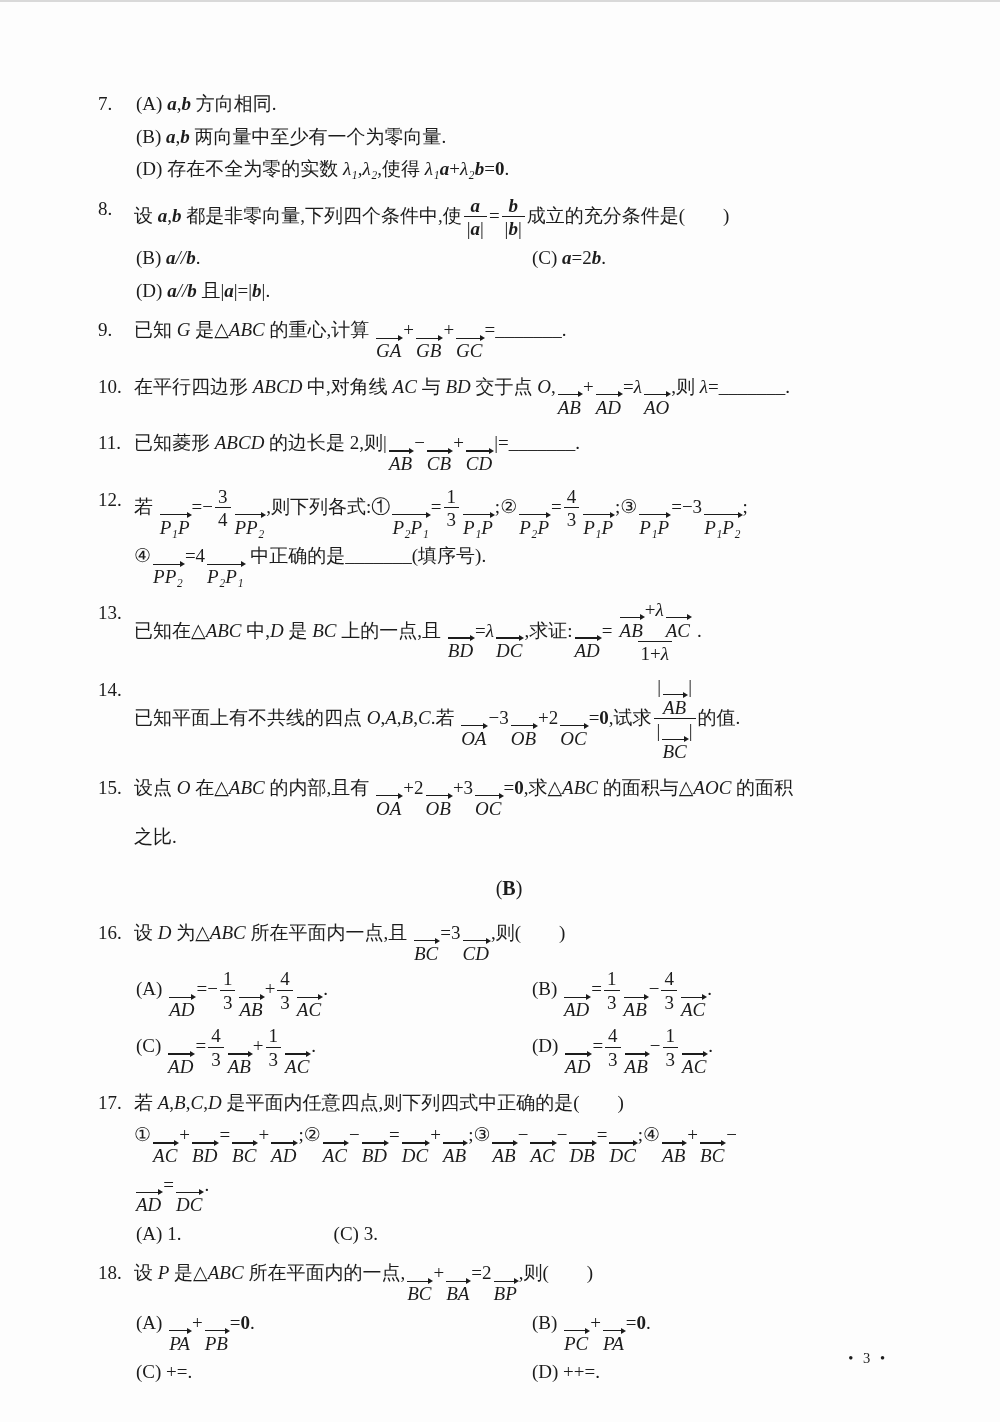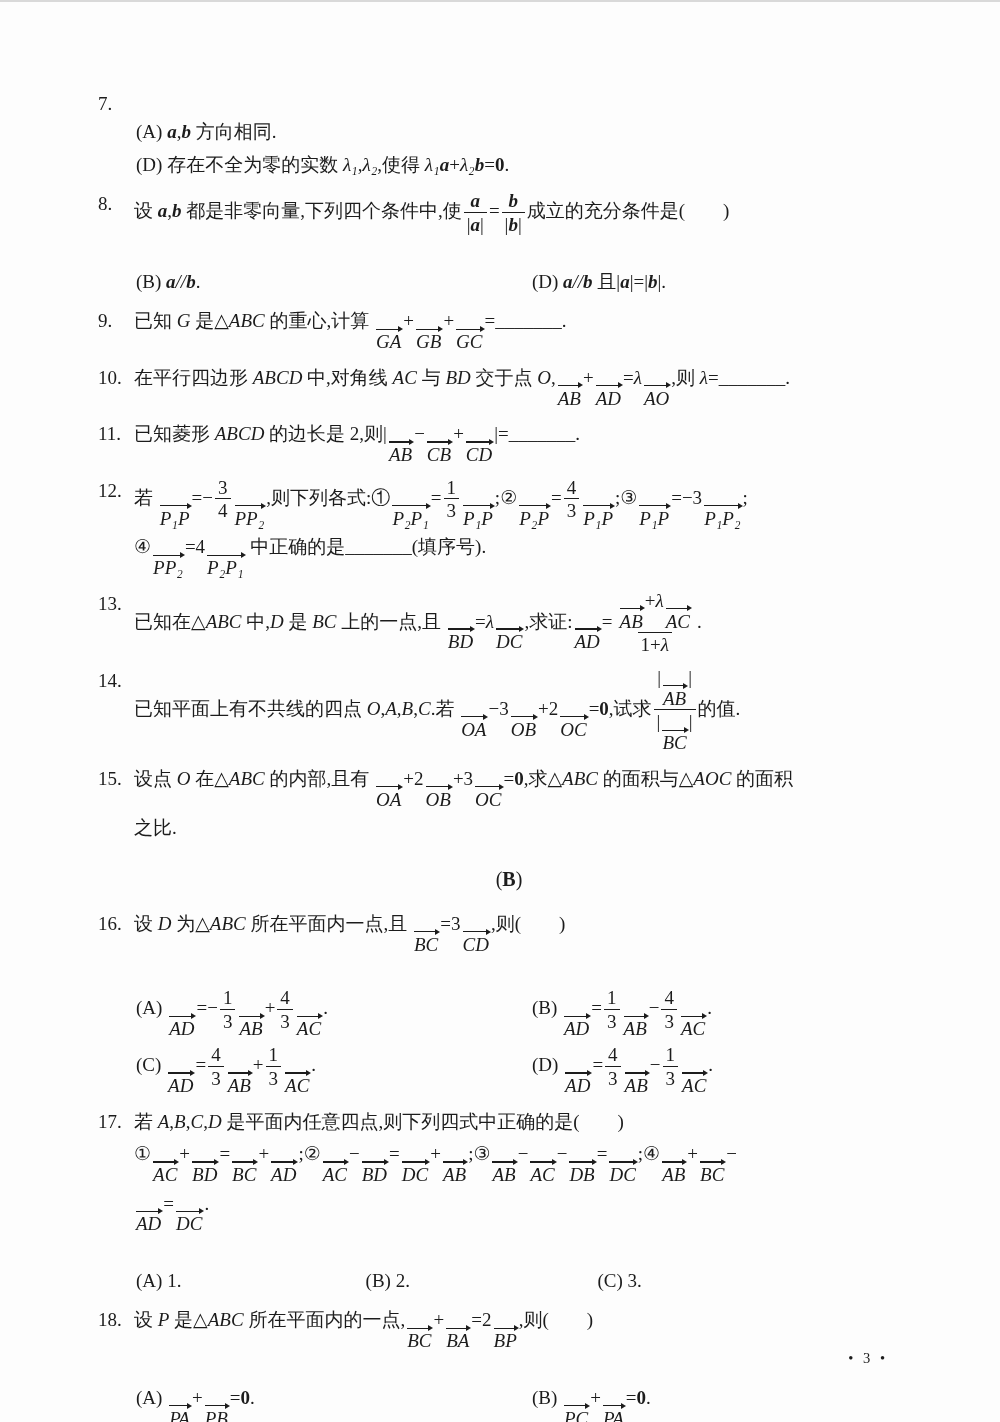--- a/index.html
+++ b/index.html
@@ -12,24 +12,24 @@
     line-height:1.5;
     position:relative;
     overflow:hidden;
   }
   .scan-edge{position:absolute;top:0;left:0;right:0;height:2px;background:#d9d9d9;}
   .page{padding:88px 80px 0 98px;}
   .q{display:flex;margin-bottom:7px;}
   .qnum{flex:0 0 36px;padding:2px 0;}
   .qbody{flex:1;min-width:0;}
   .qline{padding:2px 0;}
-  .opts{margin-left:2px;margin-top:28px;}
+  .opts{margin-left:2px;}
   .opt{padding:2px 0;}
   .opts-2{display:grid;grid-template-columns:50.5% 1fr;}
-  .opts-4{display:grid;grid-template-columns:25.2% 25.5% 25.5% 1fr;gap:32px;}
+  .opts-4{display:grid;grid-template-columns:25.2% 25.5% 25.5% 1fr;}
   .section-head{text-align:center;font-size:20px;padding:12px 0 14px;}
   .footer{position:absolute;right:112px;bottom:52px;font-size:14.5px;letter-spacing:3px;}
   
   .mi{font-style:italic;}
   .bi{font-weight:bold;font-style:italic;}
   .bu{font-weight:bold;}
   .vec{display:inline-flex;flex-direction:column;align-items:center;vertical-align:-0.26em;margin:0 1px;}
   .vec .va{position:relative;align-self:stretch;height:7px;min-width:13px;}
   .vec .va::before{content:"";position:absolute;left:1px;right:3px;top:3.4px;height:1.2px;background:#1c1c1c;}
   .vec .va::after{content:"";position:absolute;right:-1px;top:0.9px;width:0;height:0;
@@ -44,37 +44,39 @@
 
 <div class="scan-edge"></div>
 
 <div class="page">
 
   <section class="q">
     <span class="qnum">7.</span>
     <div class="qbody">
       <div class="opts opts-v">
         <div class="opt">(A) <span class="bi">a</span>,<span class="bi">b</span> 方向相同.</div>
+        <div class="opt">(B) <span class="bi">a</span>,<span class="bi">b</span> 两向量中至少有一个为零向量.</div>
         <div class="opt">(D) 存在不全为零的实数 <span class="mi">λ₁</span>,<span class="mi">λ₂</span>,使得 <span class="mi">λ₁</span><span class="bi">a</span>+<span class="mi">λ₂</span><span class="bi">b</span>=<span class="bu">0</span>.</div>
       </div>
     </div>
   </section>
 
   <section class="q">
     <span class="qnum">8.</span>
     <div class="qbody">
       <div class="qline">设 <span class="bi">a</span>,<span class="bi">b</span> 都是非零向量,下列四个条件中,使<span class="frac">
             <span class="fn"><span class="bi">a</span></span>
             <span class="fd">|<span class="bi">a</span>|</span>
           </span>=<span class="frac">
             <span class="fn"><span class="bi">b</span></span>
             <span class="fd">|<span class="bi">b</span>|</span>
           </span>成立的充分条件是(&nbsp;&nbsp;&nbsp;&nbsp;&nbsp;&nbsp;&nbsp;&nbsp;)</div>
       <div class="opts opts-2">
         <div class="opt">(B) <span class="bi">a</span><span class="mi">//</span><span class="bi">b</span>.</div>
+        <div class="opt">(C) <span class="bi">a</span>=2<span class="bi">b</span>.</div>
         <div class="opt">(D) <span class="bi">a</span><span class="mi">//</span><span class="bi">b</span> 且|<span class="bi">a</span>|=|<span class="bi">b</span>|.</div>
       </div>
     </div>
   </section>
 
   <section class="q">
     <span class="qnum">9.</span>
     <div class="qbody">
       <div class="qline">已知 <span class="mi">G</span> 是△<span class="mi">ABC</span> 的重心,计算 <span class="vec">
             <span class="va"></span>
@@ -365,21 +367,20 @@
           </span>−</div>
       <div class="qline"><span class="vec">
             <span class="va"></span>
             <span class="vb">AD</span>
           </span>=<span class="vec">
             <span class="va"></span>
             <span class="vb">DC</span>
           </span>.</div>
       <div class="opts opts-4">
         <div class="opt">(A) 1.</div>
-        <div class="opt">(B) 2.</div>
         <div class="opt">(C) 3.</div>
       </div>
     </div>
   </section>
 
   <section class="q">
     <span class="qnum">18.</span>
     <div class="qbody">
       <div class="qline">设 <span class="mi">P</span> 是△<span class="mi">ABC</span> 所在平面内的一点,<span class="vec">
             <span class="va"></span>

